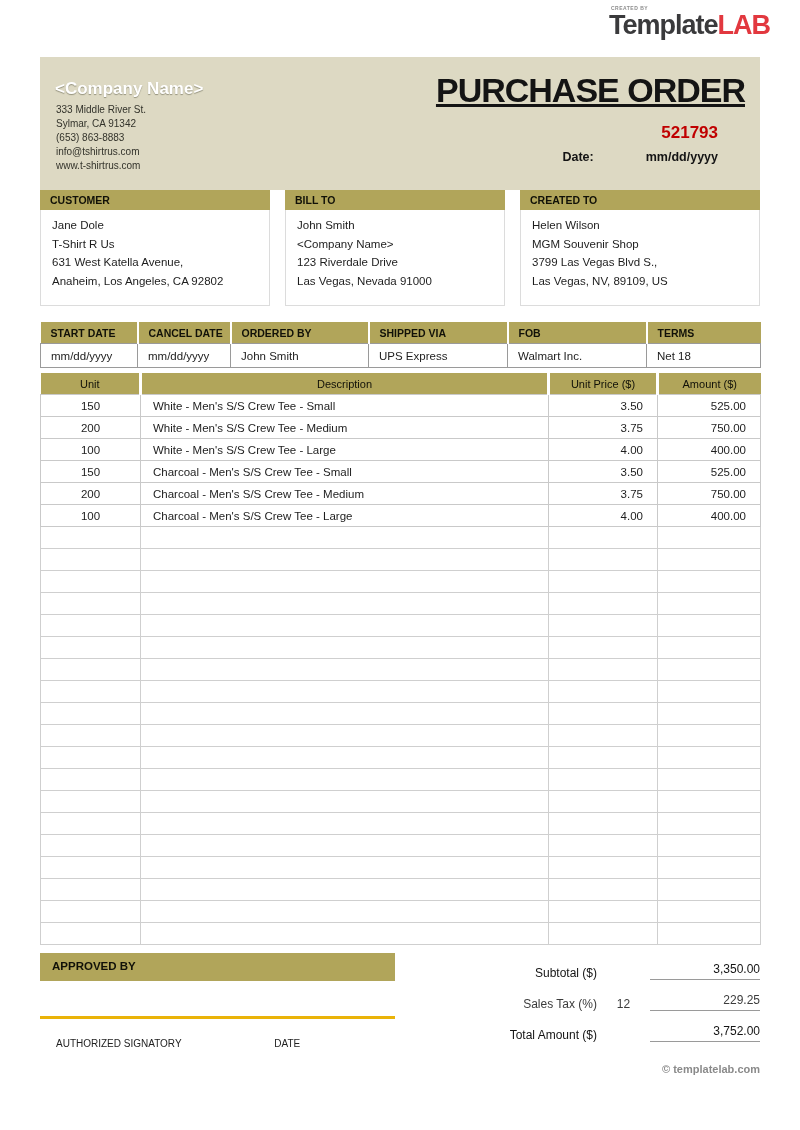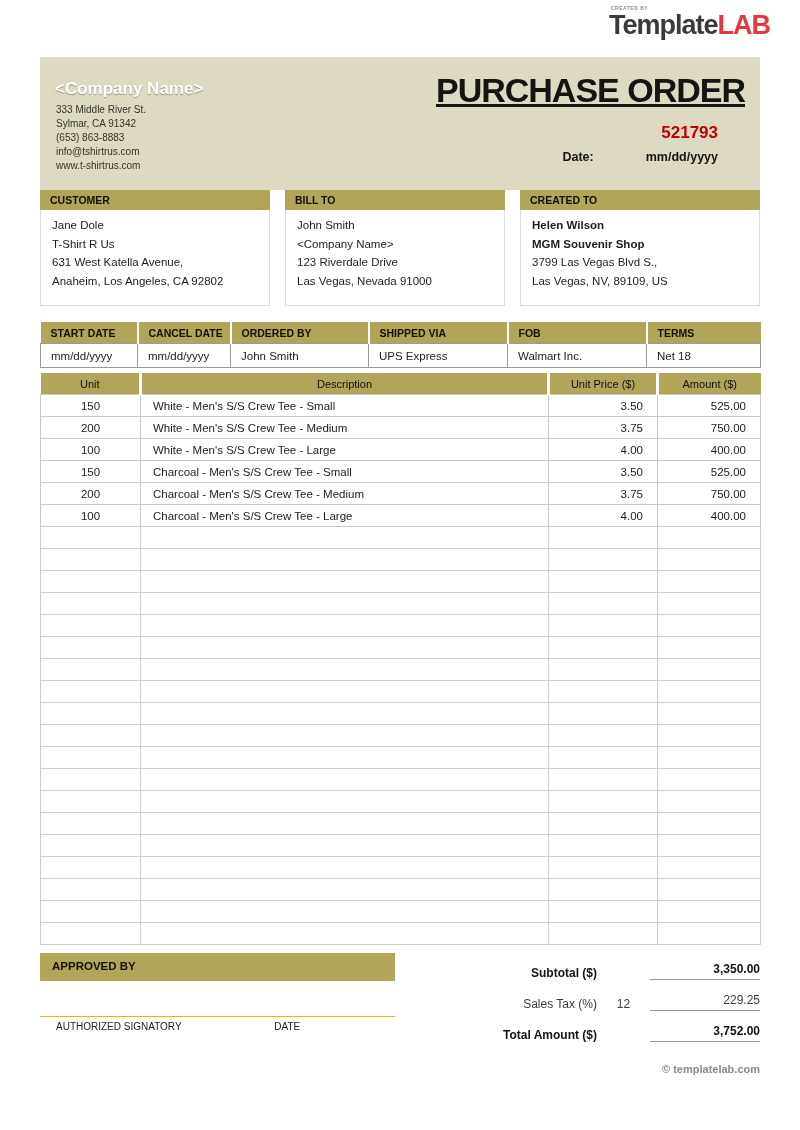--- a/index.html
+++ b/index.html
@@ -23,21 +23,21 @@
   .date-row { position:absolute; right:42px; top:93px; font-size:12.5px; font-weight:bold; color:#141414; }
   .date-label { display:inline-block; margin-right:52px; }
 
   
   .party { position:absolute; top:190px; }
   .party-customer { left:40px; width:230px; }
   .party-billto  { left:285px; width:220px; }
   .party-deliver { left:520px; width:240px; }
   .party-head { height:20px; background:#b1a55a; font-size:10.5px; font-weight:bold; color:#111108; padding:4px 0 4px 10px; }
   .party-body { background:#ffffff; border:1px solid #dcdcdc; border-top:none; height:96px; padding:6px 0 0 11px; font-size:11.5px; line-height:18.5px; color:#1d1d1d; }
-  .party-body .b { font-weight:bold; }
+  .party-body .b { font-weight:normal; }
 
   
   .details { position:absolute; left:40px; top:322px; width:720px; }
   .details table { border-collapse:collapse; width:720px; table-layout:fixed; }
   .details th { background:#b1a55a; font-size:10.5px; font-weight:bold; color:#111108; text-align:left; padding:5px 0 4px 10px; border-right:2px solid #ffffff; }
   .details th:last-child { border-right:none;margin-top:40px; }
   .details td { background:#ffffff; font-size:11.5px; color:#1d1d1d; text-align:left; padding:6px 0 5px 10px; border:1px solid #9a9a9a; }
 
   
   .items { position:absolute; left:40px; top:373px; width:720px; }
@@ -47,31 +47,31 @@
   .items th { background:#b1a55a; font-size:11px; font-weight:normal; color:#111108; text-align:center; padding:5px 0 4px 0; border-right:3px solid #ffffff; }
   .items th:last-child { border-right:none; }
   .items td { height:22px; font-size:11.5px; color:#1d1d1d; background:#ffffff; border:1px solid #c9c9c9; padding:0; }
   .items td.unit { text-align:center; }
   .items td.desc { text-align:left; padding-left:12px; }
   .items td.num  { text-align:right; padding-right:14px; }
   .items tr.empty td { border-color:#cfcfcf; }
 
   
   .approved-bar { position:absolute; left:40px; top:953px; width:355px; height:28px; background:#b1a55a; font-size:11.5px; font-weight:bold; color:#111108; padding:7px 0 0 12px; }
-  .signature { position:absolute; left:40px; top:1016px; width:355px; border-top:1px solid #eab308; padding-top:4px; font-size:10px; color:#222222; }
+  .signature { position:absolute; left:40px; top:1016px; width:355px; border-top:3px solid #eab308; padding-top:19px; font-size:10px; color:#222222; }
   .sig-label { display:inline-block; padding-left:16px; }
   .sig-date  { display:inline-block; margin-left:90px; }
 
   
   .totals { position:absolute; left:440px; top:962px; width:320px; }
   .tot-row { display:flex; align-items:flex-end; margin-bottom:13px; }
   .tot-label { width:157px; text-align:right; font-size:12px; }
   .tot-mid { width:53px; text-align:center; font-size:12px; }
   .tot-val { width:110px; text-align:right; font-size:12px; border-bottom:1px solid #9a9a9a; padding-bottom:3px; }
-  .tot-bold { font-weight:bold; color:#141414; }
+  .tot-bold { font-weight:normal; color:#141414; }
   .tot-reg { color:#3c3c3c; }
 
   
   .footer { position:absolute; right:40px; top:1063px; font-size:11px; font-weight:bold; color:#8a8a8a; }
 </style>
 </head>
 <body>
 
 <div class="page">
 

